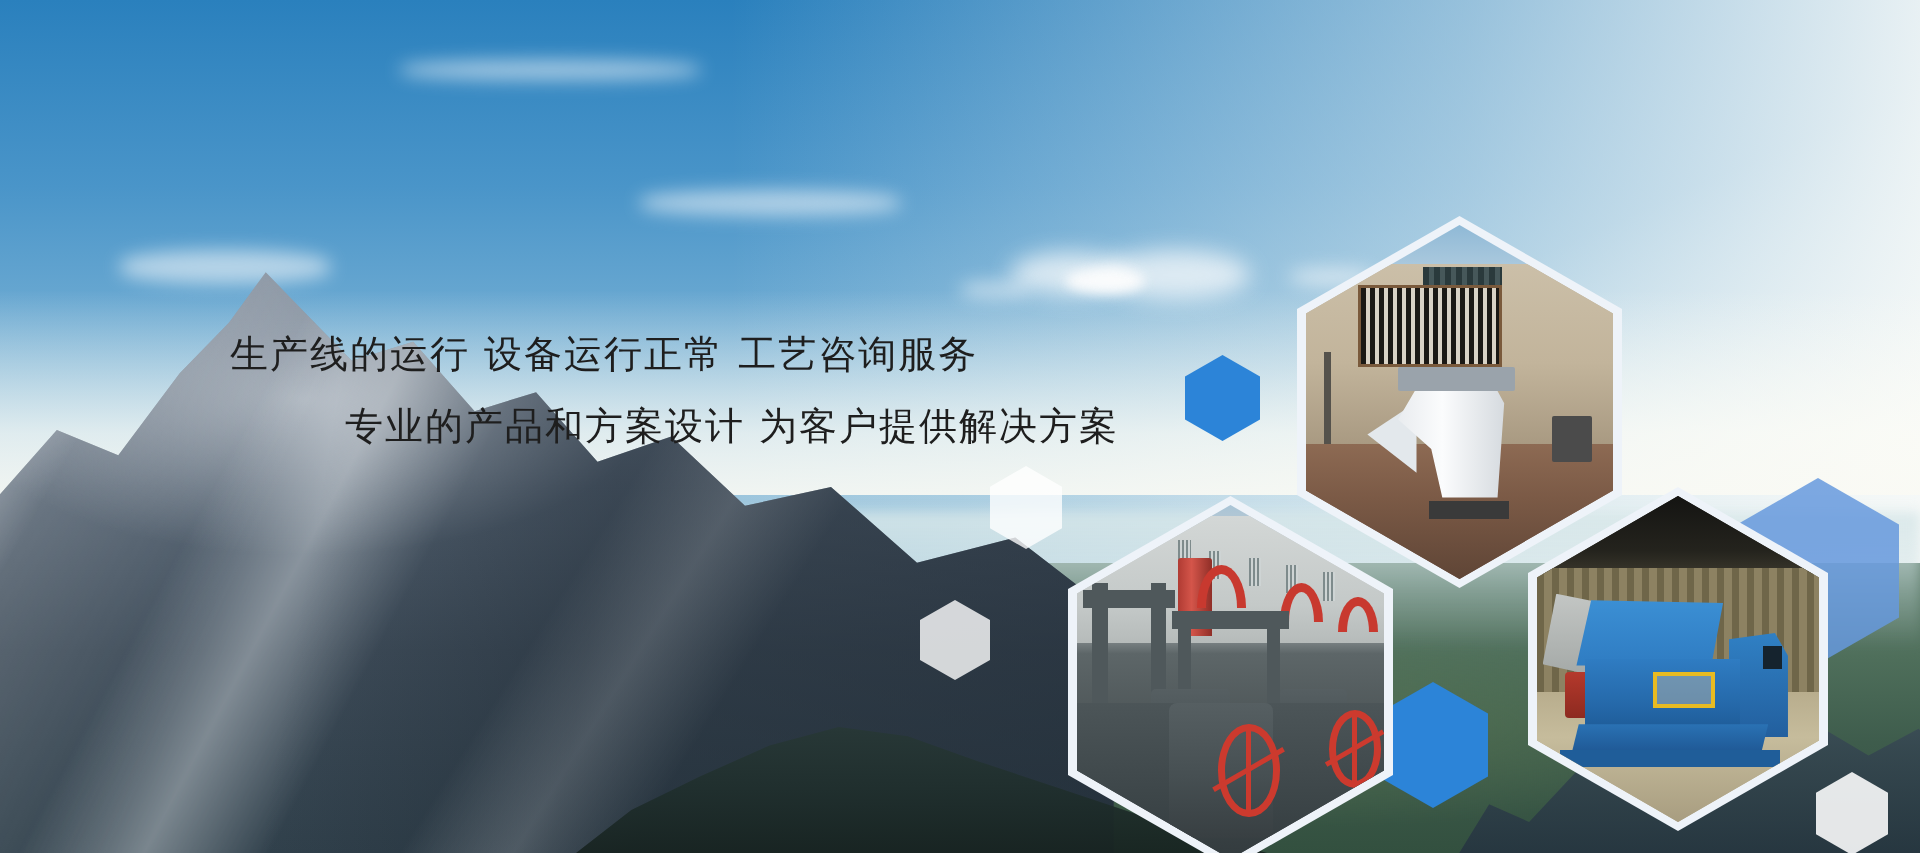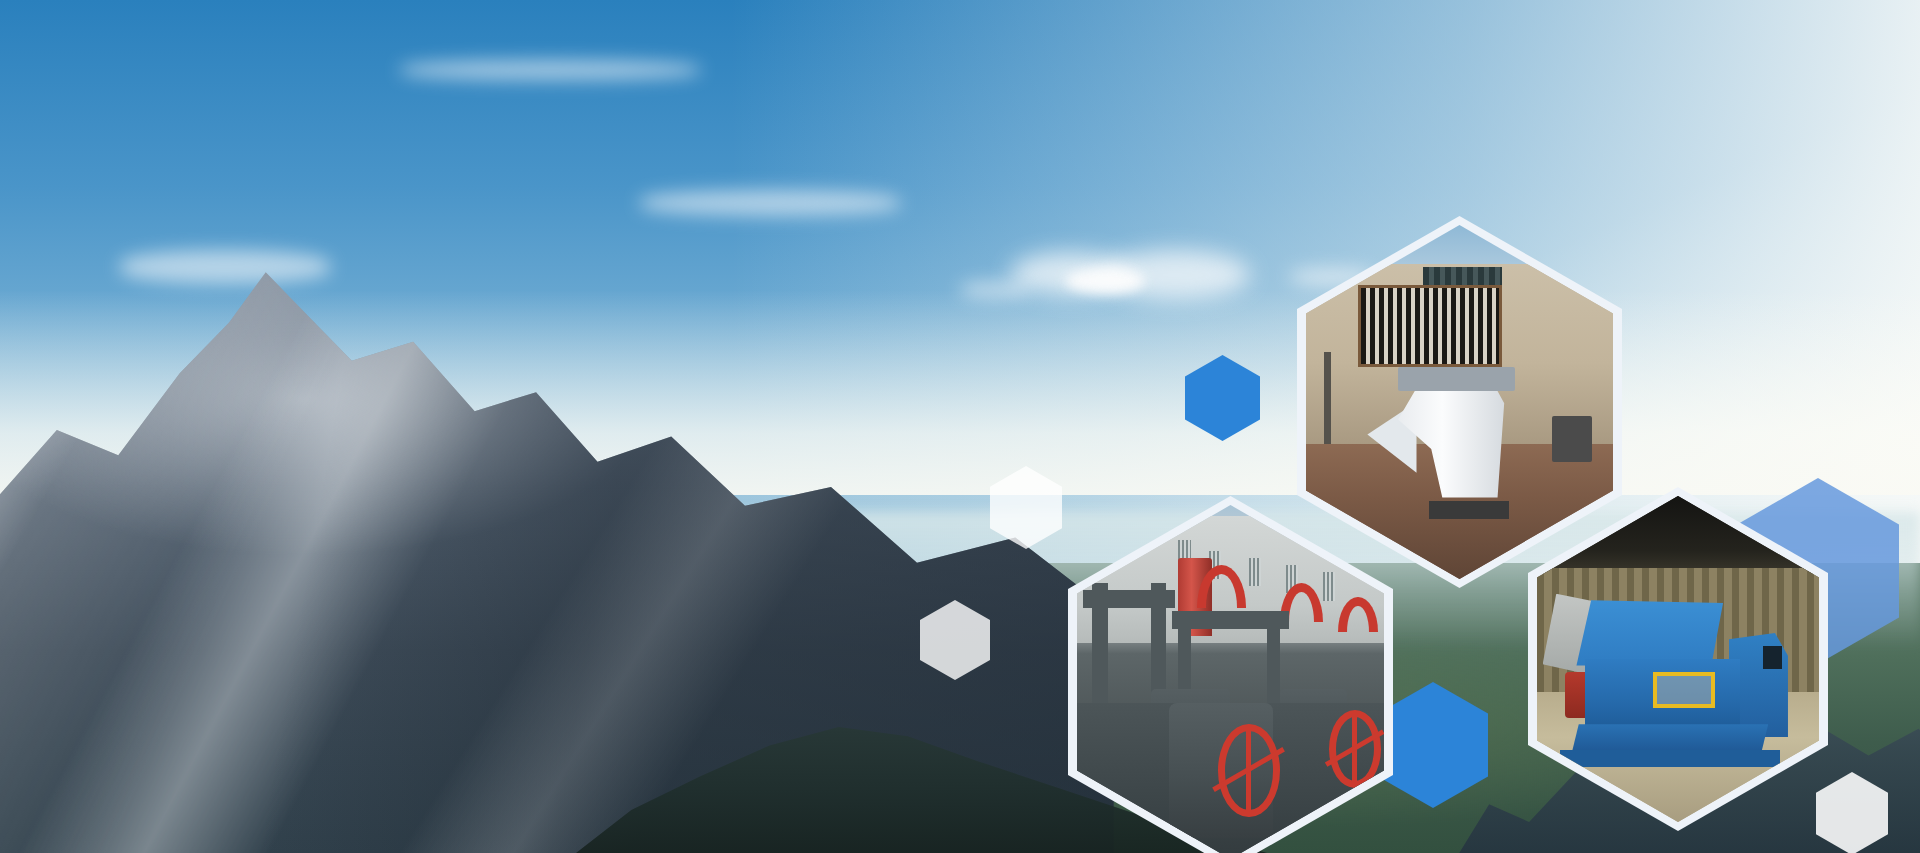--- a/index.html
+++ b/index.html
@@ -198,20 +198,22 @@
   <div class="meadow" style="left:58%;bottom:25%;width:6%;height:3%;"></div>
   <div class="mtn river"></div>
   <div class="mtn valley-haze"></div>
   <div class="mtn peak-main"></div>
   <div class="mtn peak-snow"></div>
   <div class="mtn peak-shadow"></div>
   <div class="mtn knoll"></div>
   <div class="mtn rock-right"></div>
 
   <div class="headline">
+    <div class="ln ln1">生产线的运行 设备运行正常 工艺咨询服务</div>
+    <div class="ln ln2">专业的产品和方案设计  为客户提供解决方案</div>
   </div>
 
   <div class="dec" style="left:1737px;top:478px;width:162px;height:186px;background:#6699dd;opacity:.85;"></div>
 
   <div class="hex hex-frame" style="left:1297px;top:216px;width:325px;height:372px;">
     <div class="hex-inner">
       <div class="ph1">
         <div class="wall"></div>
         <div class="window2"></div>
         <div class="window"></div>

